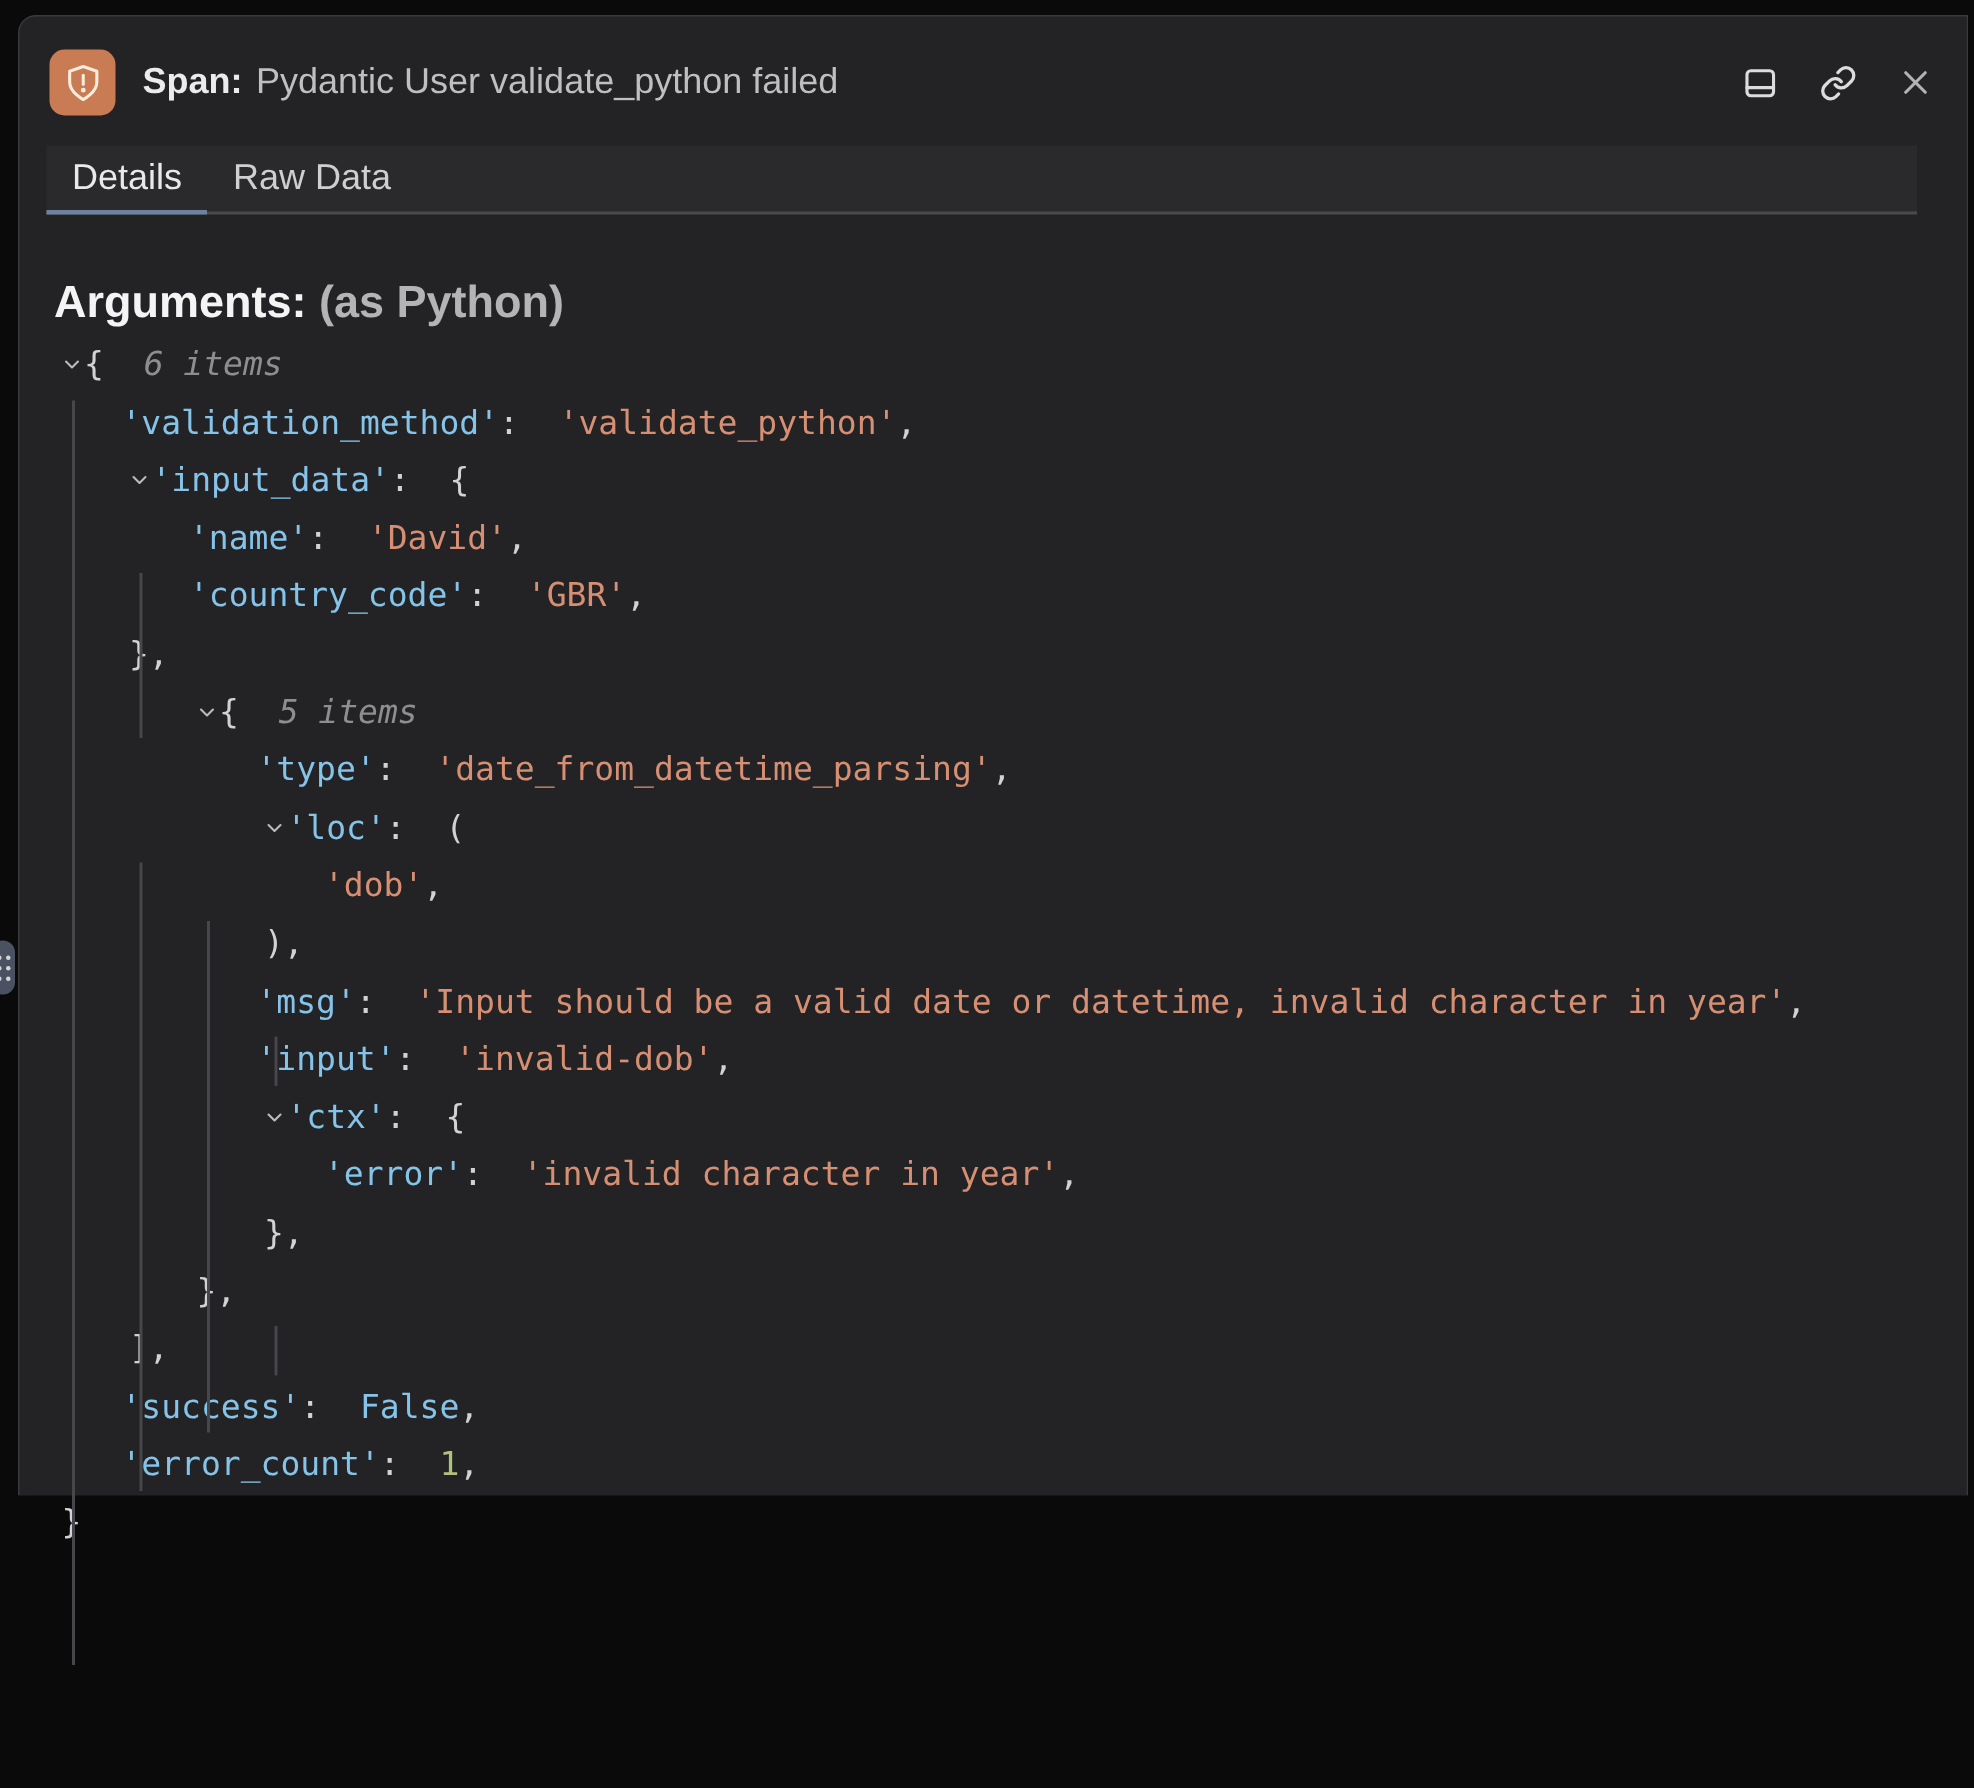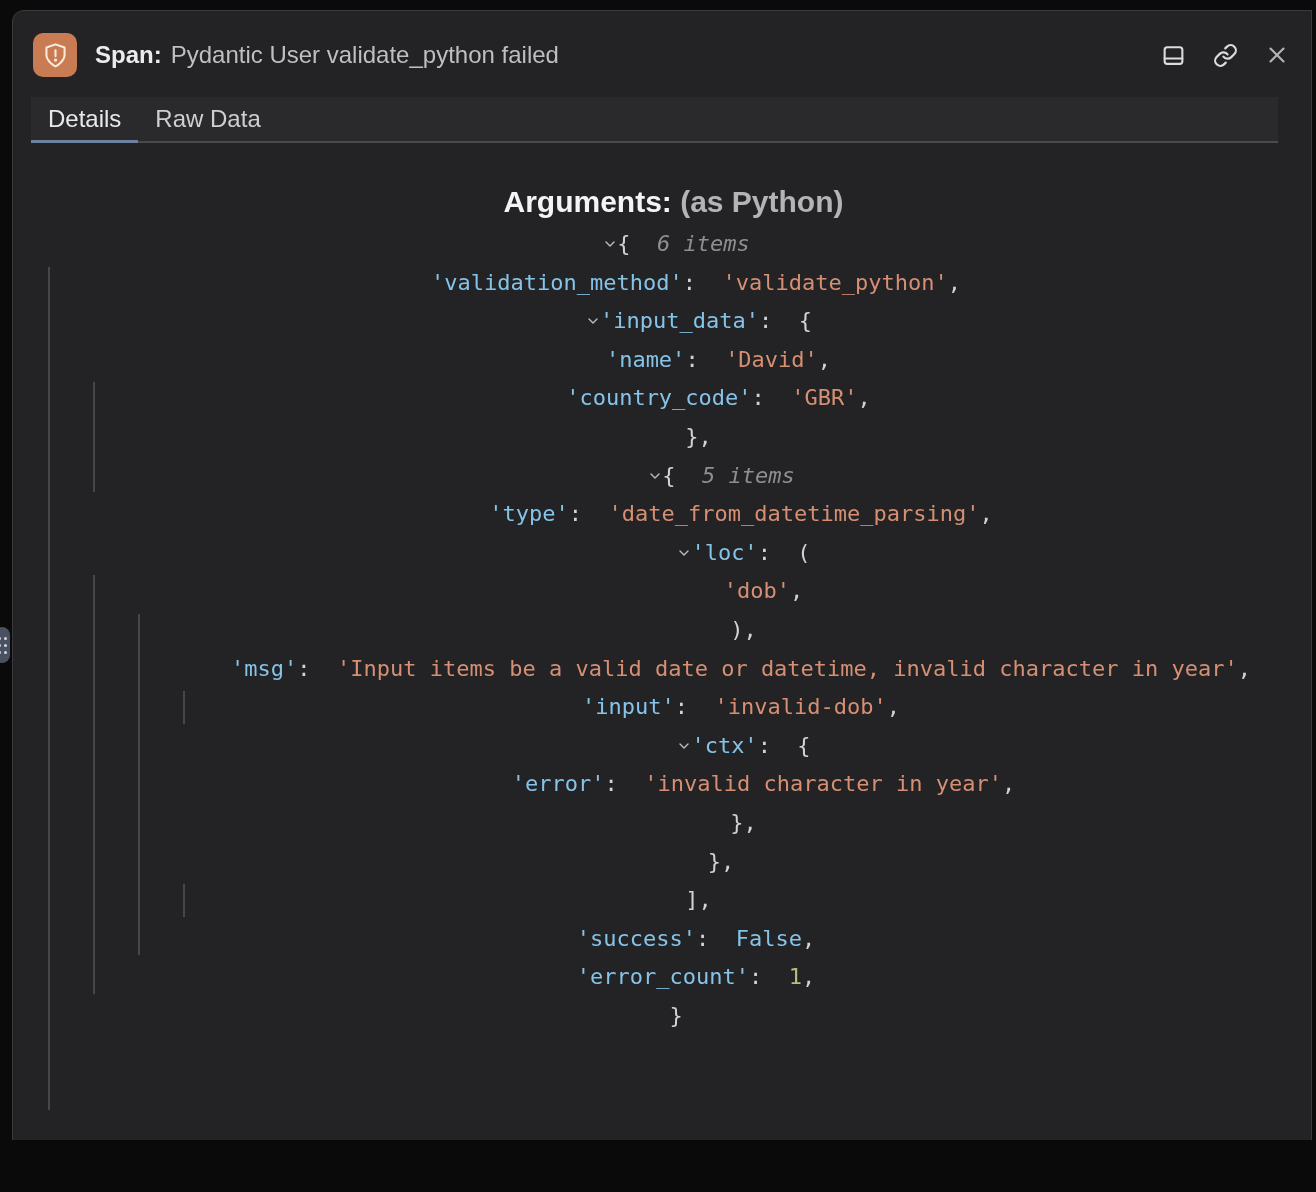--- a/index.html
+++ b/index.html
@@ -2,21 +2,21 @@
 <html style="--badge-bg: #c97b53; --badge-fg: #f8ecdc; --key: #85c3e8; --str: #d68f72; --num: #b3c07c; --bool: #85c3e8; --meta: #8e8e90; --punct: #d2d2d4; --tab-accent: #6d829e; --guide: #46464b;"><head>
 <meta charset="utf-8">
 <style>
   :root{
     --badge-bg:#c97b53; --badge-fg:#f8ecdc;
     --key:#85c3e8; --str:#d68f72; --num:#b3c07c; --bool:#85c3e8;
     --meta:#8e8e90; --punct:#d2d2d4; --tab-accent:#6d829e; --guide:#46464b;
   }
   *{box-sizing:border-box;margin:0;padding:0;}
   body{width:1316px;height:1192px;background:#0a0a0b;font-family:"Liberation Sans",sans-serif;overflow:hidden;}
-  .screen{position:relative;width:1316px;height:1140px;text-align:center;}
+  .screen{position:relative;width:1316px;height:997px;}
   .panel{position:absolute;left:12px;top:10px;right:4px;bottom:0;
     background:#232326;border:1px solid #3a3a3e;border-bottom:none;border-radius:12px 0 0 0;}
   
   .hdr{display:flex;align-items:center;padding:16px 22px 14px 20px;height:86px;}
   .badge{width:44px;height:44px;border-radius:10px;background:var(--badge-bg);
     display:flex;align-items:center;justify-content:center;flex:0 0 auto;}
   .hdr-title{margin-left:18px;font-size:24px;color:#bfbfc1;white-space:nowrap;overflow:hidden;}
   .hdr-title .kind{font-weight:700;color:#ebebed;margin-right:9px;}
   .hdr-actions{margin-left:auto;display:flex;align-items:center;gap:27px;}
   .icon-btn{background:none;border:none;cursor:pointer;padding:0;display:flex;align-items:center;justify-content:center;}
@@ -108,21 +108,21 @@
           <div class="code-line" style="padding-left: 95px;"><span class="chev"><svg width="14" height="14" viewBox="0 0 14 14" fill="none" stroke="#bcbcbe" stroke-width="1.4" stroke-linecap="round" stroke-linejoin="round">
                 <path d="M3 5 L7 9 L11 5"></path>
               </svg></span><span class="seg-punc">{  </span><span class="seg-meta">5 items</span></div>
           <div class="code-line" style="padding-left: 135px;"><span class="seg-key">'type'</span><span class="seg-punc">:  </span><span class="seg-str">'date_from_datetime_parsing'</span><span class="seg-punc">,</span></div>
           <div class="code-line" style="padding-left: 140px;"><span class="chev"><svg width="14" height="14" viewBox="0 0 14 14" fill="none" stroke="#bcbcbe" stroke-width="1.4" stroke-linecap="round" stroke-linejoin="round">
                 <path d="M3 5 L7 9 L11 5"></path>
               </svg></span><span class="seg-key">'loc'</span><span class="seg-punc">:  (</span></div>
           <div class="code-line" style="padding-left: 180px;"><span class="seg-str">'dob'</span><span class="seg-punc">,</span></div>
           <div class="guide" style="left: 147px; top: 466.2px; height: 32.6px;"></div>
           <div class="code-line" style="padding-left: 140px;"><span class="seg-punc">),</span></div>
-          <div class="code-line" style="padding-left: 135px;"><span class="seg-key">'msg'</span><span class="seg-punc">:  </span><span class="seg-str">'Input items be a valid date or datetime, invalid character in year'</span><span class="seg-punc">,</span></div>
+          <div class="code-line" style="padding-left: 135px;"><span class="seg-key">'msg'</span><span class="seg-punc">:  </span><span class="seg-str">'Input should be a valid date or datetime, invalid character in year'</span><span class="seg-punc">,</span></div>
           <div class="code-line" style="padding-left: 135px;"><span class="seg-key">'input'</span><span class="seg-punc">:  </span><span class="seg-str">'invalid-dob'</span><span class="seg-punc">,</span></div>
           <div class="code-line" style="padding-left: 140px;"><span class="chev"><svg width="14" height="14" viewBox="0 0 14 14" fill="none" stroke="#bcbcbe" stroke-width="1.4" stroke-linecap="round" stroke-linejoin="round">
                 <path d="M3 5 L7 9 L11 5"></path>
               </svg></span><span class="seg-key">'ctx'</span><span class="seg-punc">:  {</span></div>
           <div class="code-line" style="padding-left: 180px;"><span class="seg-key">'error'</span><span class="seg-punc">:  </span><span class="seg-str">'invalid character in year'</span><span class="seg-punc">,</span></div>
           <div class="guide" style="left: 147px; top: 659.2px; height: 32.6px;"></div>
           <div class="code-line" style="padding-left: 140px;"><span class="seg-punc">},</span></div>
           <div class="guide" style="left: 102px; top: 389px; height: 341.4px;"></div>
           <div class="code-line" style="padding-left: 95px;"><span class="seg-punc">},</span></div>
           <div class="guide" style="left: 57px; top: 350.4px; height: 418.6px;"></div>

